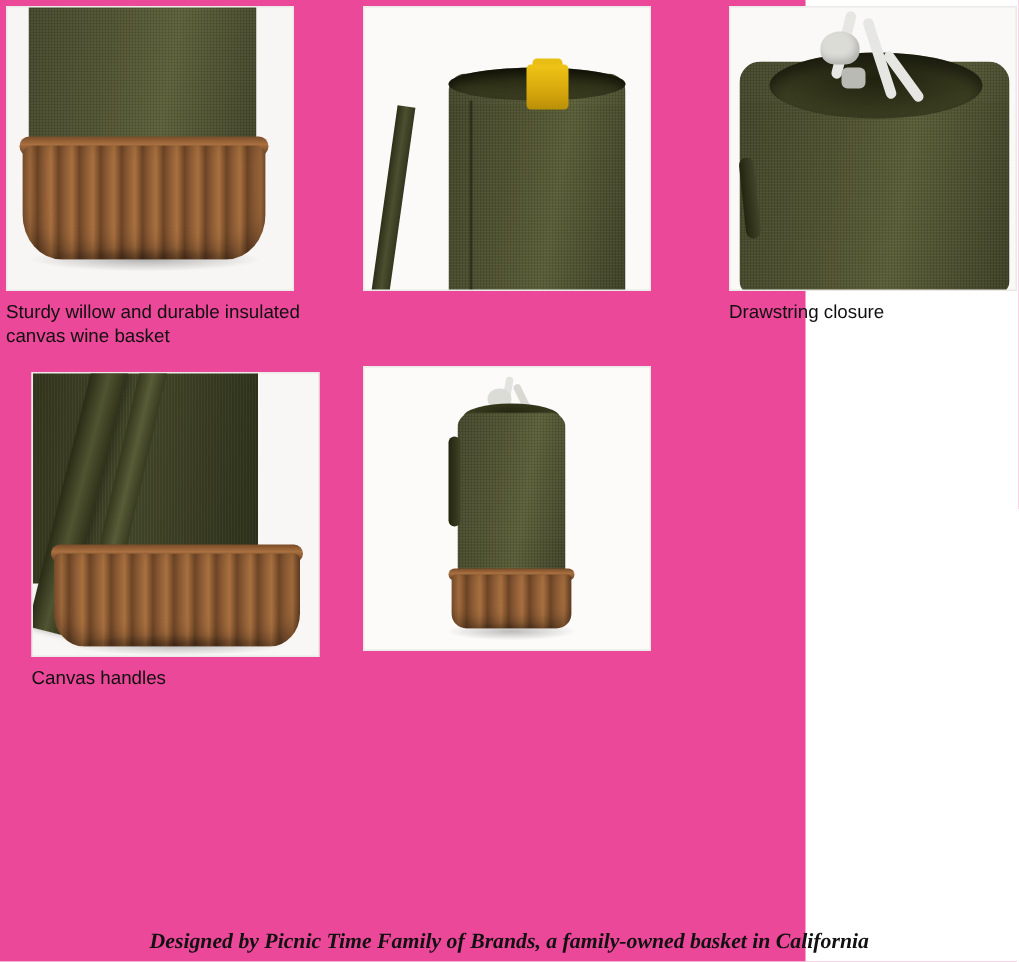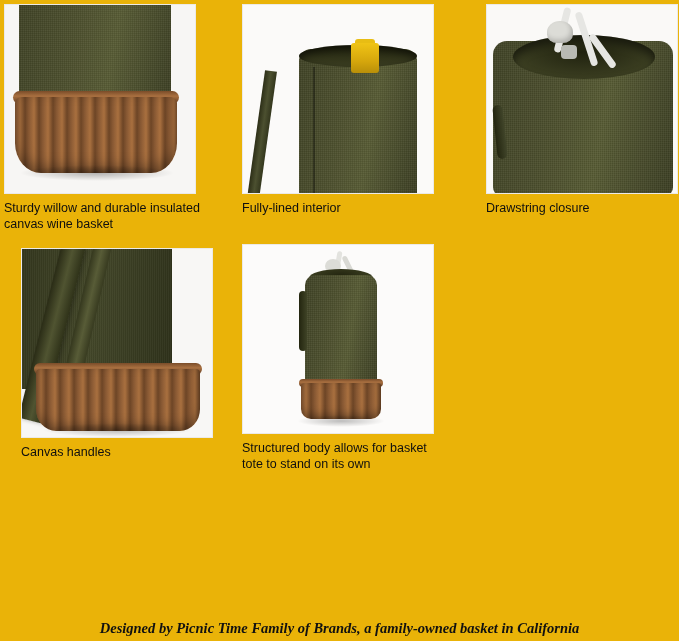--- a/index.html
+++ b/index.html
@@ -10,23 +10,23 @@
   body {
     width: 679px;
     height: 641px;
     font-family: "Liberation Sans", sans-serif;
     color: #111111;
     position: relative;
     overflow: hidden;
   }
   .sheet {
     position: relative;
-    width: 679px;
+    width: 537px;
     height: 641px;
-    background: #eab308;
+    background: #ec4899;
   }
 
   .grid {
     position: absolute;
     left: 0;
     top: 0;
     width: 679px;
   }
 
   .cell {
@@ -279,21 +279,20 @@
     <div class="cell" style="left:242px; top:4px;">
       <div class="photo" id="c2">
         <div class="bg"></div>
         <div class="tube fabric"></div>
         <div class="seam"></div>
         <div class="mouth"></div>
         <div class="bottleNeck"></div>
         <div class="bottle"></div>
         <div class="strap"></div>
       </div>
-      <div class="caption">Fully-lined interior</div>
     </div>
 
     <div class="cell" style="left:486px; top:4px;">
       <div class="photo" id="c3">
         <div class="bg"></div>
         <div class="body fabric"></div>
         <div class="opening"></div>
         <div class="cord1"></div>
         <div class="cord2"></div>
         <div class="cord3"></div>
@@ -323,20 +322,19 @@
         <div class="cord"></div>
         <div class="cord2"></div>
         <div class="knot"></div>
         <div class="top"></div>
         <div class="body fabric"></div>
         <div class="handleL"></div>
         <div class="rim"></div>
         <div class="basket wicker"></div>
         <div class="shadow"></div>
       </div>
-      <div class="caption">Structured body allows for basket tote to stand on its own</div>
     </div>
 
   </div>
 
   <div class="footer">Designed by Picnic Time Family of Brands, a family-owned basket in California</div>
 
 </div>
 
 </body></html>

